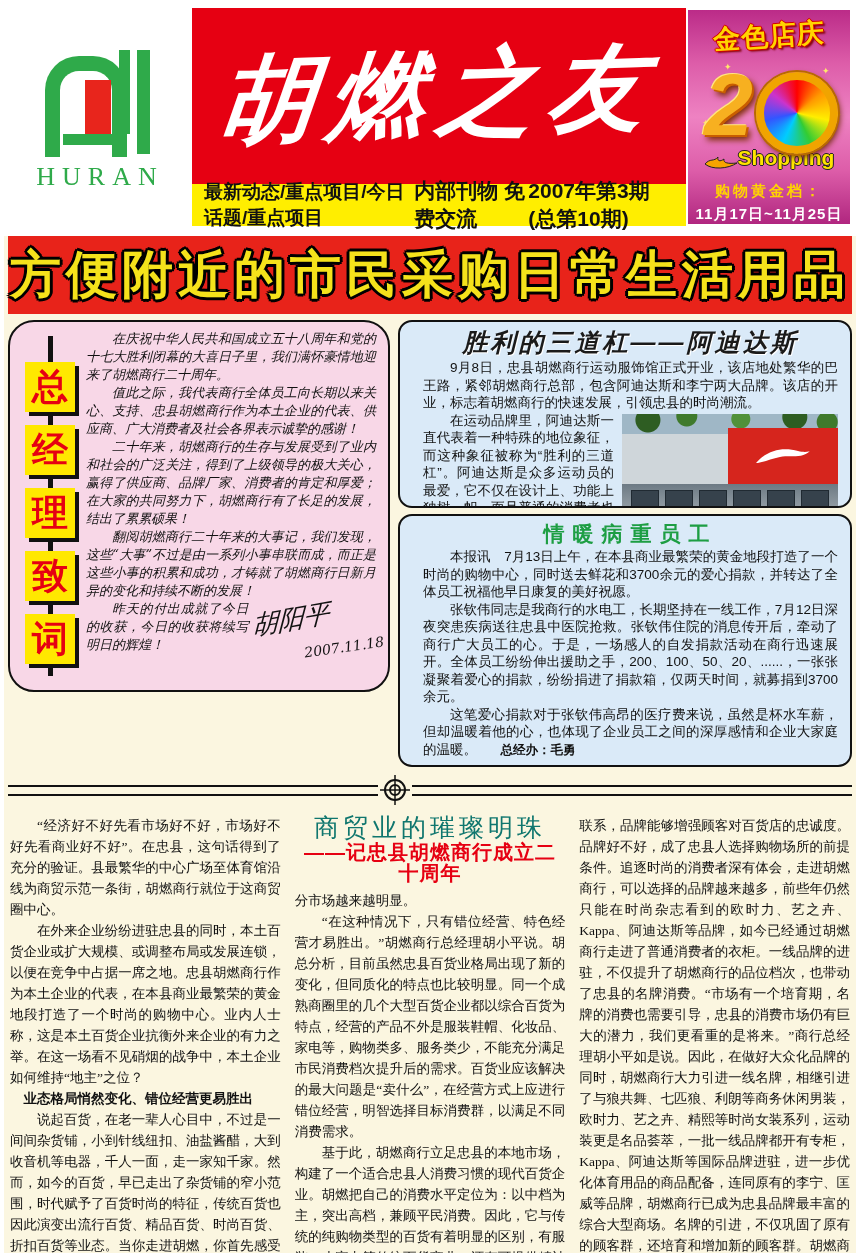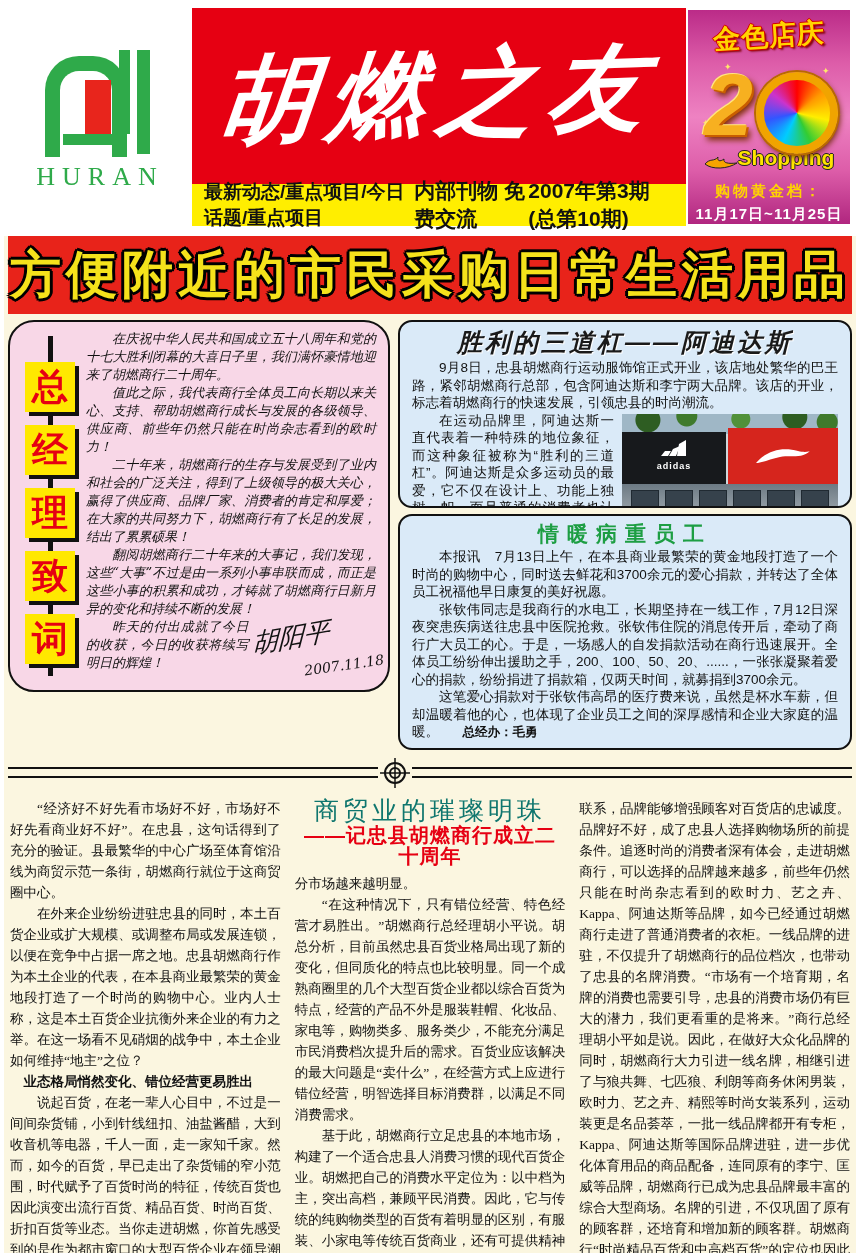--- a/index.html
+++ b/index.html
@@ -48,21 +48,21 @@
   .gm-tile{width:50px;height:50px;background:#ffe800;box-shadow:4px 4px 0 #111;display:flex;align-items:center;justify-content:center;font-size:36px;font-weight:900;color:#e60012;z-index:1;}
   .gm-text{flex:1;font-family:"DejaVu Serif",serif;font-style:italic;font-size:13px;line-height:18px;color:#111;text-align:justify;}
   .gm-text p{margin:0;text-indent:2em;}
   .gm-last{display:flex;}
   .gm-last p{width:56%;}
   .gm-sign{flex:1;position:relative;}
   .gm-sign-name{position:absolute;left:4px;top:10px;font-family:"DejaVu Serif",serif;font-style:italic;font-size:26px;transform:rotate(-10deg) skewX(-12deg);white-space:nowrap;}
   .gm-sign-date{position:absolute;left:56px;top:38px;font-family:"DejaVu Serif",serif;font-style:italic;font-size:14px;transform:rotate(-8deg);}
 
   .right-col{flex:1;display:flex;flex-direction:column;gap:6px;}
-  .article-box{background:#daeaf8;border:2px solid #111;border-radius:14px;box-sizing:border-box;padding:4px 12px 6px 12px;overflow:hidden;}
+  .article-box{background:#daeaf8;border:2px solid #111;border-radius:14px;box-sizing:border-box;padding:4px 12px 6px 23px;overflow:hidden;}
   .box-adidas{height:188px;}
   .box-care{flex:1;}
   .art-title{text-align:center;font-size:25px;font-weight:900;color:#1a1a1a;letter-spacing:3px;font-style:italic;text-shadow:1px 1px 0 #fff;}
   .art-title-green{text-align:center;font-size:21px;font-weight:900;color:#1d9e43;letter-spacing:8px;}
   .art-body{font-size:13.5px;line-height:17.5px;text-align:justify;color:#111;}
   .art-body p{margin:0;text-indent:2em;}
   .byline{float:right;font-weight:bold;font-size:12.5px;margin-left:10px;}
 
   
   .photo{float:right;width:216px;height:126px;margin:2px 0 2px 8px;position:relative;overflow:hidden;background:#cfd6da;}
@@ -149,48 +149,40 @@
           <div class="gm-tiles">
             <div class="gm-tile">总</div>
             <div class="gm-tile">经</div>
             <div class="gm-tile">理</div>
             <div class="gm-tile">致</div>
             <div class="gm-tile">词</div>
           </div>
         </div>
         <div class="gm-text">
           <p>在庆祝中华人民共和国成立五十八周年和党的十七大胜利闭幕的大喜日子里，我们满怀豪情地迎来了胡燃商行二十周年。</p>
-          <p>值此之际，我代表商行全体员工向长期以来关心、支持、帮助胡燃商行成长与发展的各级领导、供应商、前些年仍然只能在时尚杂志看到的欧时力！</p>
+          <p>值此之际，我代表商行全体员工向长期以来关心、支持、忠县胡燃商行作为本土企业的代表、供应商、广大消费者及社会各界表示诚挚的感谢！</p>
           <p>二十年来，胡燃商行的生存与发展受到了业内和社会的广泛关注，得到了上级领导的极大关心，赢得了供应商、品牌厂家、消费者的肯定和厚爱；在大家的共同努力下，胡燃商行有了长足的发展，结出了累累硕果！</p>
           <p>翻阅胡燃商行二十年来的大事记，我们发现，这些“大事”不过是由一系列小事串联而成，而正是这些小事的积累和成功，才铸就了胡燃商行日新月异的变化和持续不断的发展！</p>
           <div class="gm-last">
             <p>昨天的付出成就了今日的收获，今日的收获将续写明日的辉煌！</p>
             <div class="gm-sign">
               <span class="gm-sign-name">胡阳平</span>
               <span class="gm-sign-date">2007.11.18</span>
             </div>
           </div>
         </div>
       </div>
 
       <div class="right-col">
         <div class="article-box box-adidas">
           <div class="art-title">胜利的三道杠——阿迪达斯</div>
           <div class="art-body">
             <p>9月8日，忠县胡燃商行运动服饰馆正式开业，该店地处繁华的巴王路，紧邻胡燃商行总部，包含阿迪达斯和李宁两大品牌。该店的开业，标志着胡燃商行的快速发展，引领忠县的时尚潮流。</p>
             <div class="photo">
               <div class="ph-trees"></div>
-              <div class="ph-adidas">
-                <svg width="26" height="16" viewBox="0 0 26 16">
-                  <polygon points="0,16 7,16 10,11 4,11" fill="#fff"></polygon>
-                  <polygon points="8,16 15,16 19,6 12,9" fill="#fff"></polygon>
-                  <polygon points="16,16 25,16 25,0 18,4" fill="#fff"></polygon>
-                </svg>
-                <span class="ph-adidas-word">adidas</span>
-              </div>
               <div class="ph-lining">
                 <svg width="58" height="22" viewBox="0 0 58 22">
                   <path d="M2 18 C14 4 30 2 44 6 C52 8 56 6 56 6 C48 14 36 10 26 12 C16 14 8 18 2 18 Z" fill="#fff"></path>
                 </svg>
               </div>
               <div class="ph-shop">
                 <div class="ph-door"></div>
                 <div class="ph-door"></div>
                 <div class="ph-door"></div>
                 <div class="ph-door"></div>

